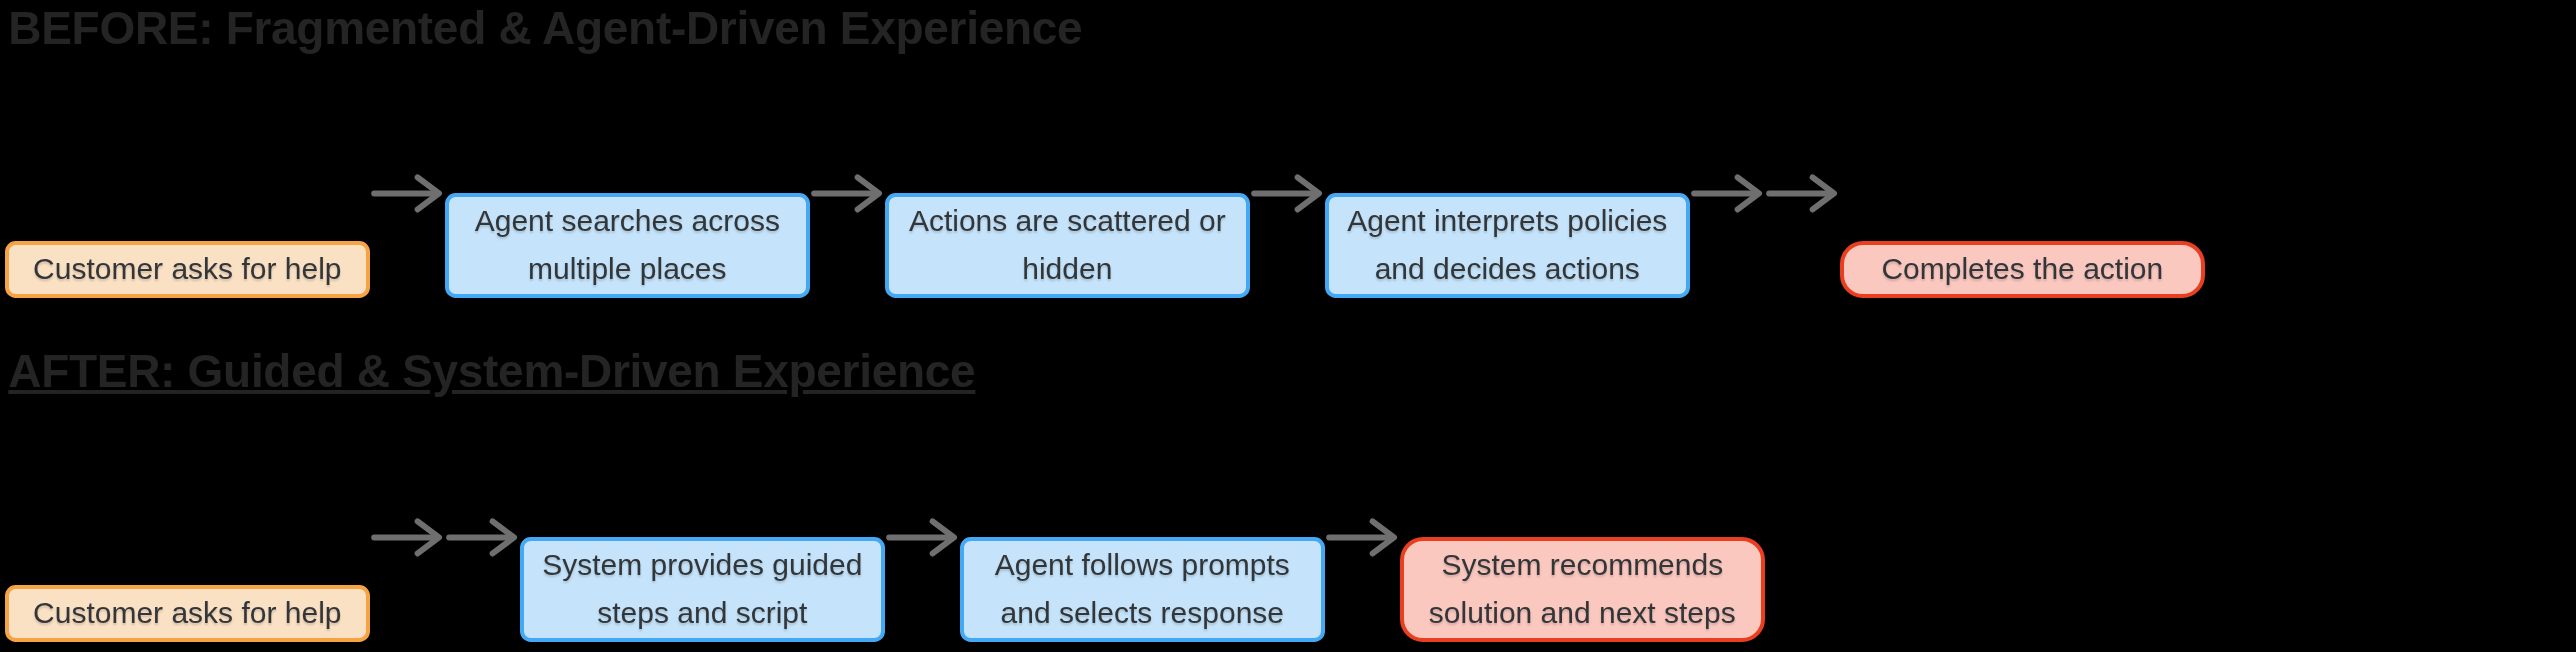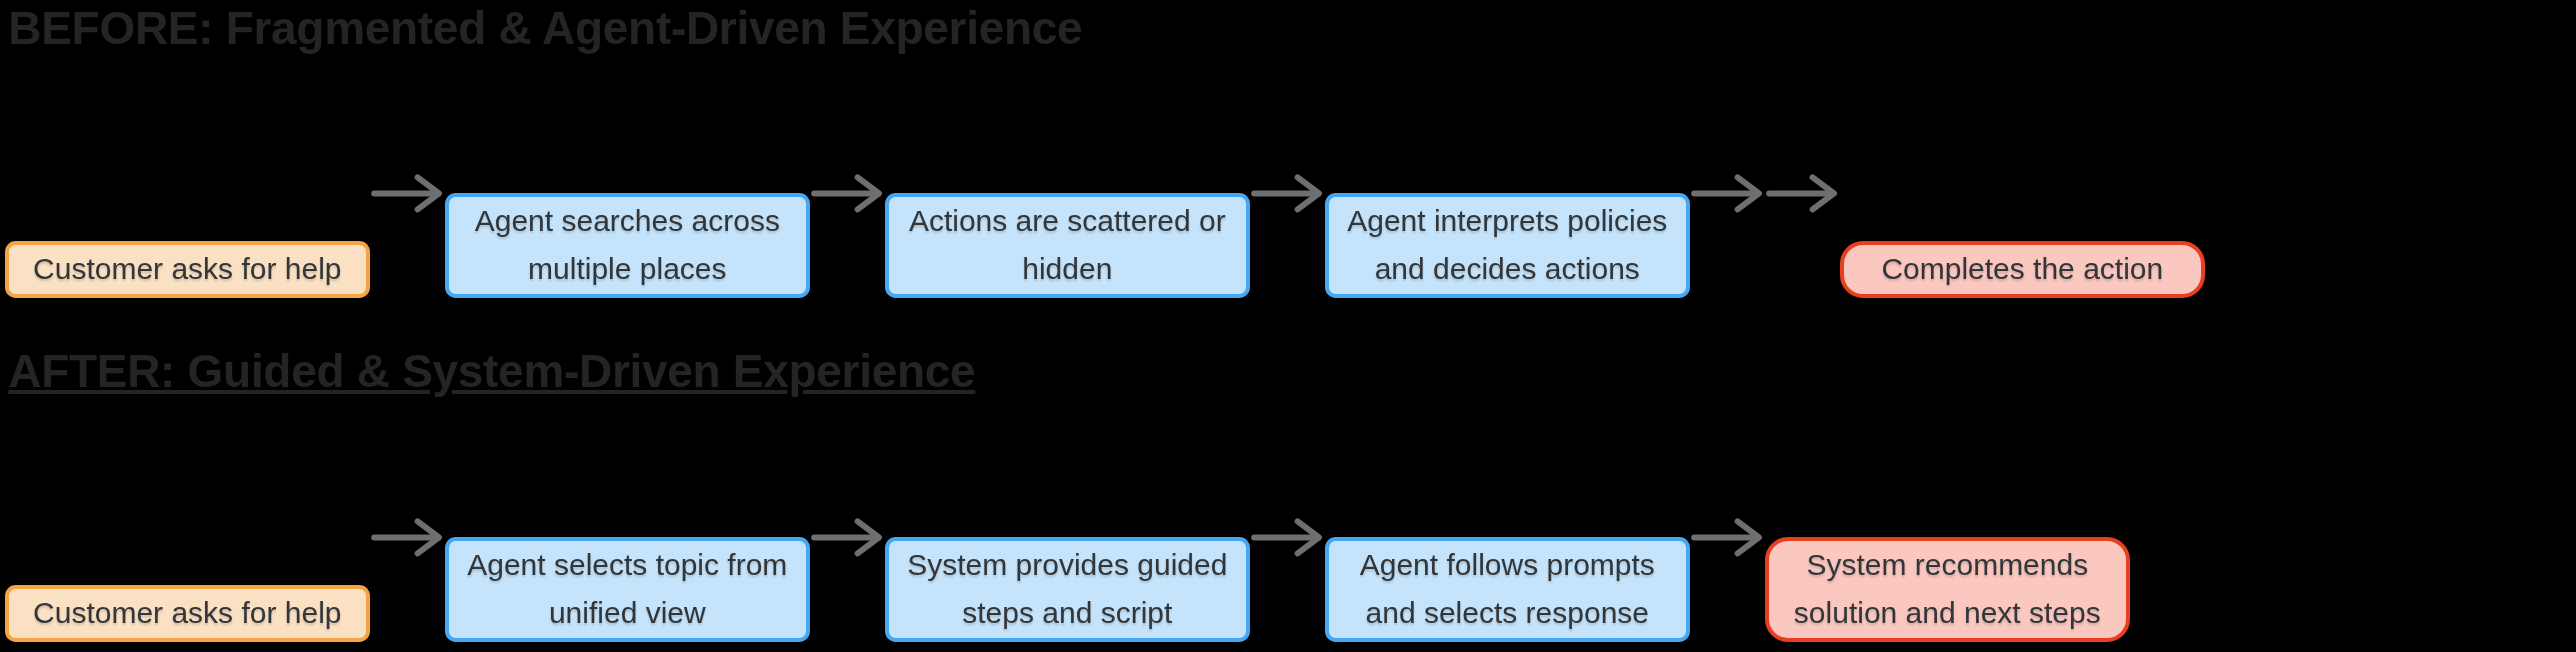--- a/index.html
+++ b/index.html
@@ -126,24 +126,20 @@
   <div class="row" id="row1">
       <div class="step type-start">
         <span>Customer asks for help</span>
       </div>
       <svg class="arrow" viewBox="0 0 126 72" xmlns="http://www.w3.org/2000/svg">
         <g fill="none" stroke="#6F6F6F" stroke-width="10" stroke-linecap="round" stroke-linejoin="round">
           <line x1="7" y1="36" x2="104" y2="36"></line>
           <polyline points="80,9 116,36 80,63"></polyline>
         </g>
       </svg>
-      <div class="step type-process">
-        <span>Agent selects topic from
-unified view</span>
-      </div>
       <svg class="arrow" viewBox="0 0 126 72" xmlns="http://www.w3.org/2000/svg">
         <g fill="none" stroke="#6F6F6F" stroke-width="10" stroke-linecap="round" stroke-linejoin="round">
           <line x1="7" y1="36" x2="104" y2="36"></line>
           <polyline points="80,9 116,36 80,63"></polyline>
         </g>
       </svg>
       <div class="step type-process">
         <span>System provides guided
 steps and script</span>
       </div>

